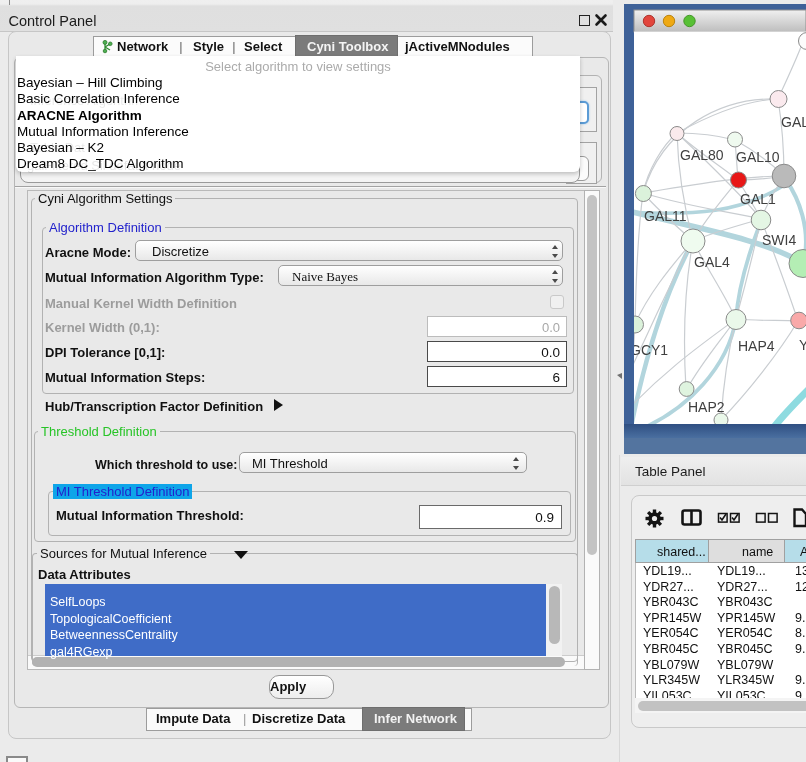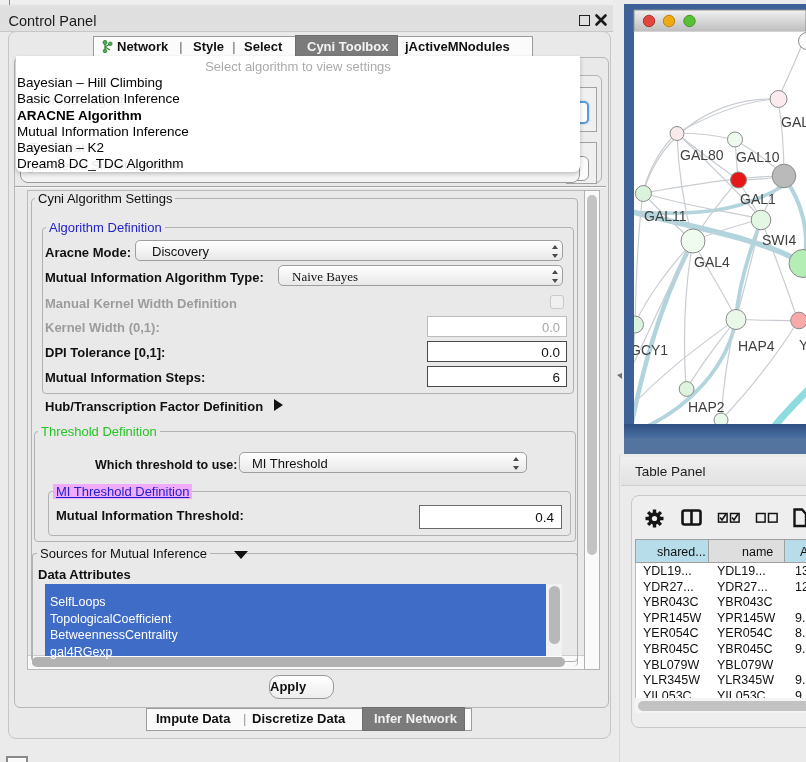--- a/index.html
+++ b/index.html
@@ -62,21 +62,21 @@
 <div class="abs" style="left:31px;top:198px;width:545px;height:462px;border:1px solid #b2b2b2;border-radius:4px;"></div>
 <div class="abs" style="left:35px;top:191px;background:#e9e9e9;padding:0 3px;font-size:13px;color:#111;">Cyni Algorithm Settings</div>
 
 <div class="abs" style="left:42px;top:227px;width:530px;height:165px;border:1px solid #b2b2b2;border-radius:4px;"></div>
 <div class="abs" style="left:46px;top:220px;background:#e9e9e9;padding:0 3px;font-size:13px;color:#2222cc;">Algorithm Definition</div>
 
 <div class="abs bold" style="left:45px;top:245px;font-size:13px;color:#111;">Aracne Mode:</div>
 <div class="abs combo" style="left:135px;top:240px;width:428px;height:21px;"></div>
 <div class="aru" style="left:552px;top:244.5px;"></div>
 <div class="ard" style="left:552px;top:253.5px;"></div>
-<div class="abs" style="left:152px;top:244px;font-size:13px;color:#111;">Discovery</div>
+<div class="abs" style="left:152px;top:244px;font-size:13px;color:#111;">Discretize</div>
 
 <div class="abs bold" style="left:45px;top:270px;font-size:13px;color:#111;text-align:right;">Mutual Information Algorithm Type:</div>
 <div class="abs combo" style="left:278px;top:265px;width:285px;height:21px;"></div>
 <div class="aru" style="left:552px;top:269.5px;"></div>
 <div class="ard" style="left:552px;top:278.5px;"></div>
 <div class="abs" style="left:292px;top:269px;font-size:13px;color:#111;font-family:Liberation Serif, serif;">Naive Bayes</div>
 
 <div class="abs bold" style="left:45px;top:296px;font-size:13px;color:#9c9c9c;">Manual Kernel Width Definition</div>
 <div class="abs" style="left:550px;top:295px;width:12px;height:12px;background:#f0f0f0;border:1px solid #c9c9c9;border-radius:3px;"></div>
 
@@ -98,25 +98,25 @@
 <div class="abs" style="left:34px;top:431px;width:540px;height:109px;border:1px solid #b2b2b2;border-radius:4px;"></div>
 <div class="abs" style="left:38px;top:424px;background:#e9e9e9;padding:0 3px;font-size:13px;color:#27c427;">Threshold Definition</div>
 
 <div class="abs bold" style="left:95px;top:458px;font-size:12.5px;color:#111;">Which threshold to use:</div>
 <div class="abs combo" style="left:239px;top:452px;width:288px;height:21px;"></div>
 <div class="aru" style="left:513px;top:456.5px;"></div>
 <div class="ard" style="left:513px;top:465.5px;"></div>
 <div class="abs" style="left:252px;top:456px;font-size:13px;color:#111;">MI Threshold</div>
 
 <div class="abs" style="left:48px;top:491px;width:521px;height:43px;border:1px solid #b2b2b2;border-radius:4px;"></div>
-<div class="abs" style="left:53px;top:484px;background:#f0abfc;padding:0 3px;font-size:13px;color:#2222cc;text-decoration:underline;">MI Threshold Definition</div>
+<div class="abs" style="left:53px;top:484px;background:#0ea5e9;padding:0 3px;font-size:13px;color:#2222cc;">MI Threshold Definition</div>
 
 <div class="abs bold" style="left:56px;top:508px;font-size:13px;color:#111;">Mutual Information Threshold:</div>
 <div class="abs" style="left:419px;top:505px;width:141px;height:22px;background:#fff;border:1.5px solid #6a6a6a;"></div>
-<div class="abs" style="left:419px;top:510px;width:135px;text-align:right;font-size:13.5px;color:#111;">0.4</div>
+<div class="abs" style="left:419px;top:510px;width:135px;text-align:right;font-size:13.5px;color:#111;">0.9</div>
 
 <div class="abs" style="left:32px;top:553px;width:544px;height:112px;border:1px solid #b2b2b2;border-radius:4px;border-bottom:none;"></div>
 <div class="abs" style="left:37px;top:546px;background:#e9e9e9;padding:0 3px;font-size:13px;color:#111;">Sources for Mutual Inference</div>
 <div class="abs" style="left:234px;top:551px;width:0;height:0;border-top:8px solid #111;border-left:7px solid transparent;border-right:7px solid transparent;"></div>
 <div class="abs bold" style="left:38px;top:567px;font-size:13px;color:#111;">Data Attributes</div>
 
 <div class="abs" style="left:45px;top:584px;width:501px;height:72px;background:#3f6cc7;color:#fff;font-size:12.5px;line-height:16.6px;padding-left:5px;box-sizing:border-box;padding-top:10px;">
 SelfLoops<br>TopologicalCoefficient<br>BetweennessCentrality<br>gal4RGexp
 </div>
 <div class="abs" style="left:546px;top:584px;width:16px;height:72px;background:#f2f2f2;"></div>

